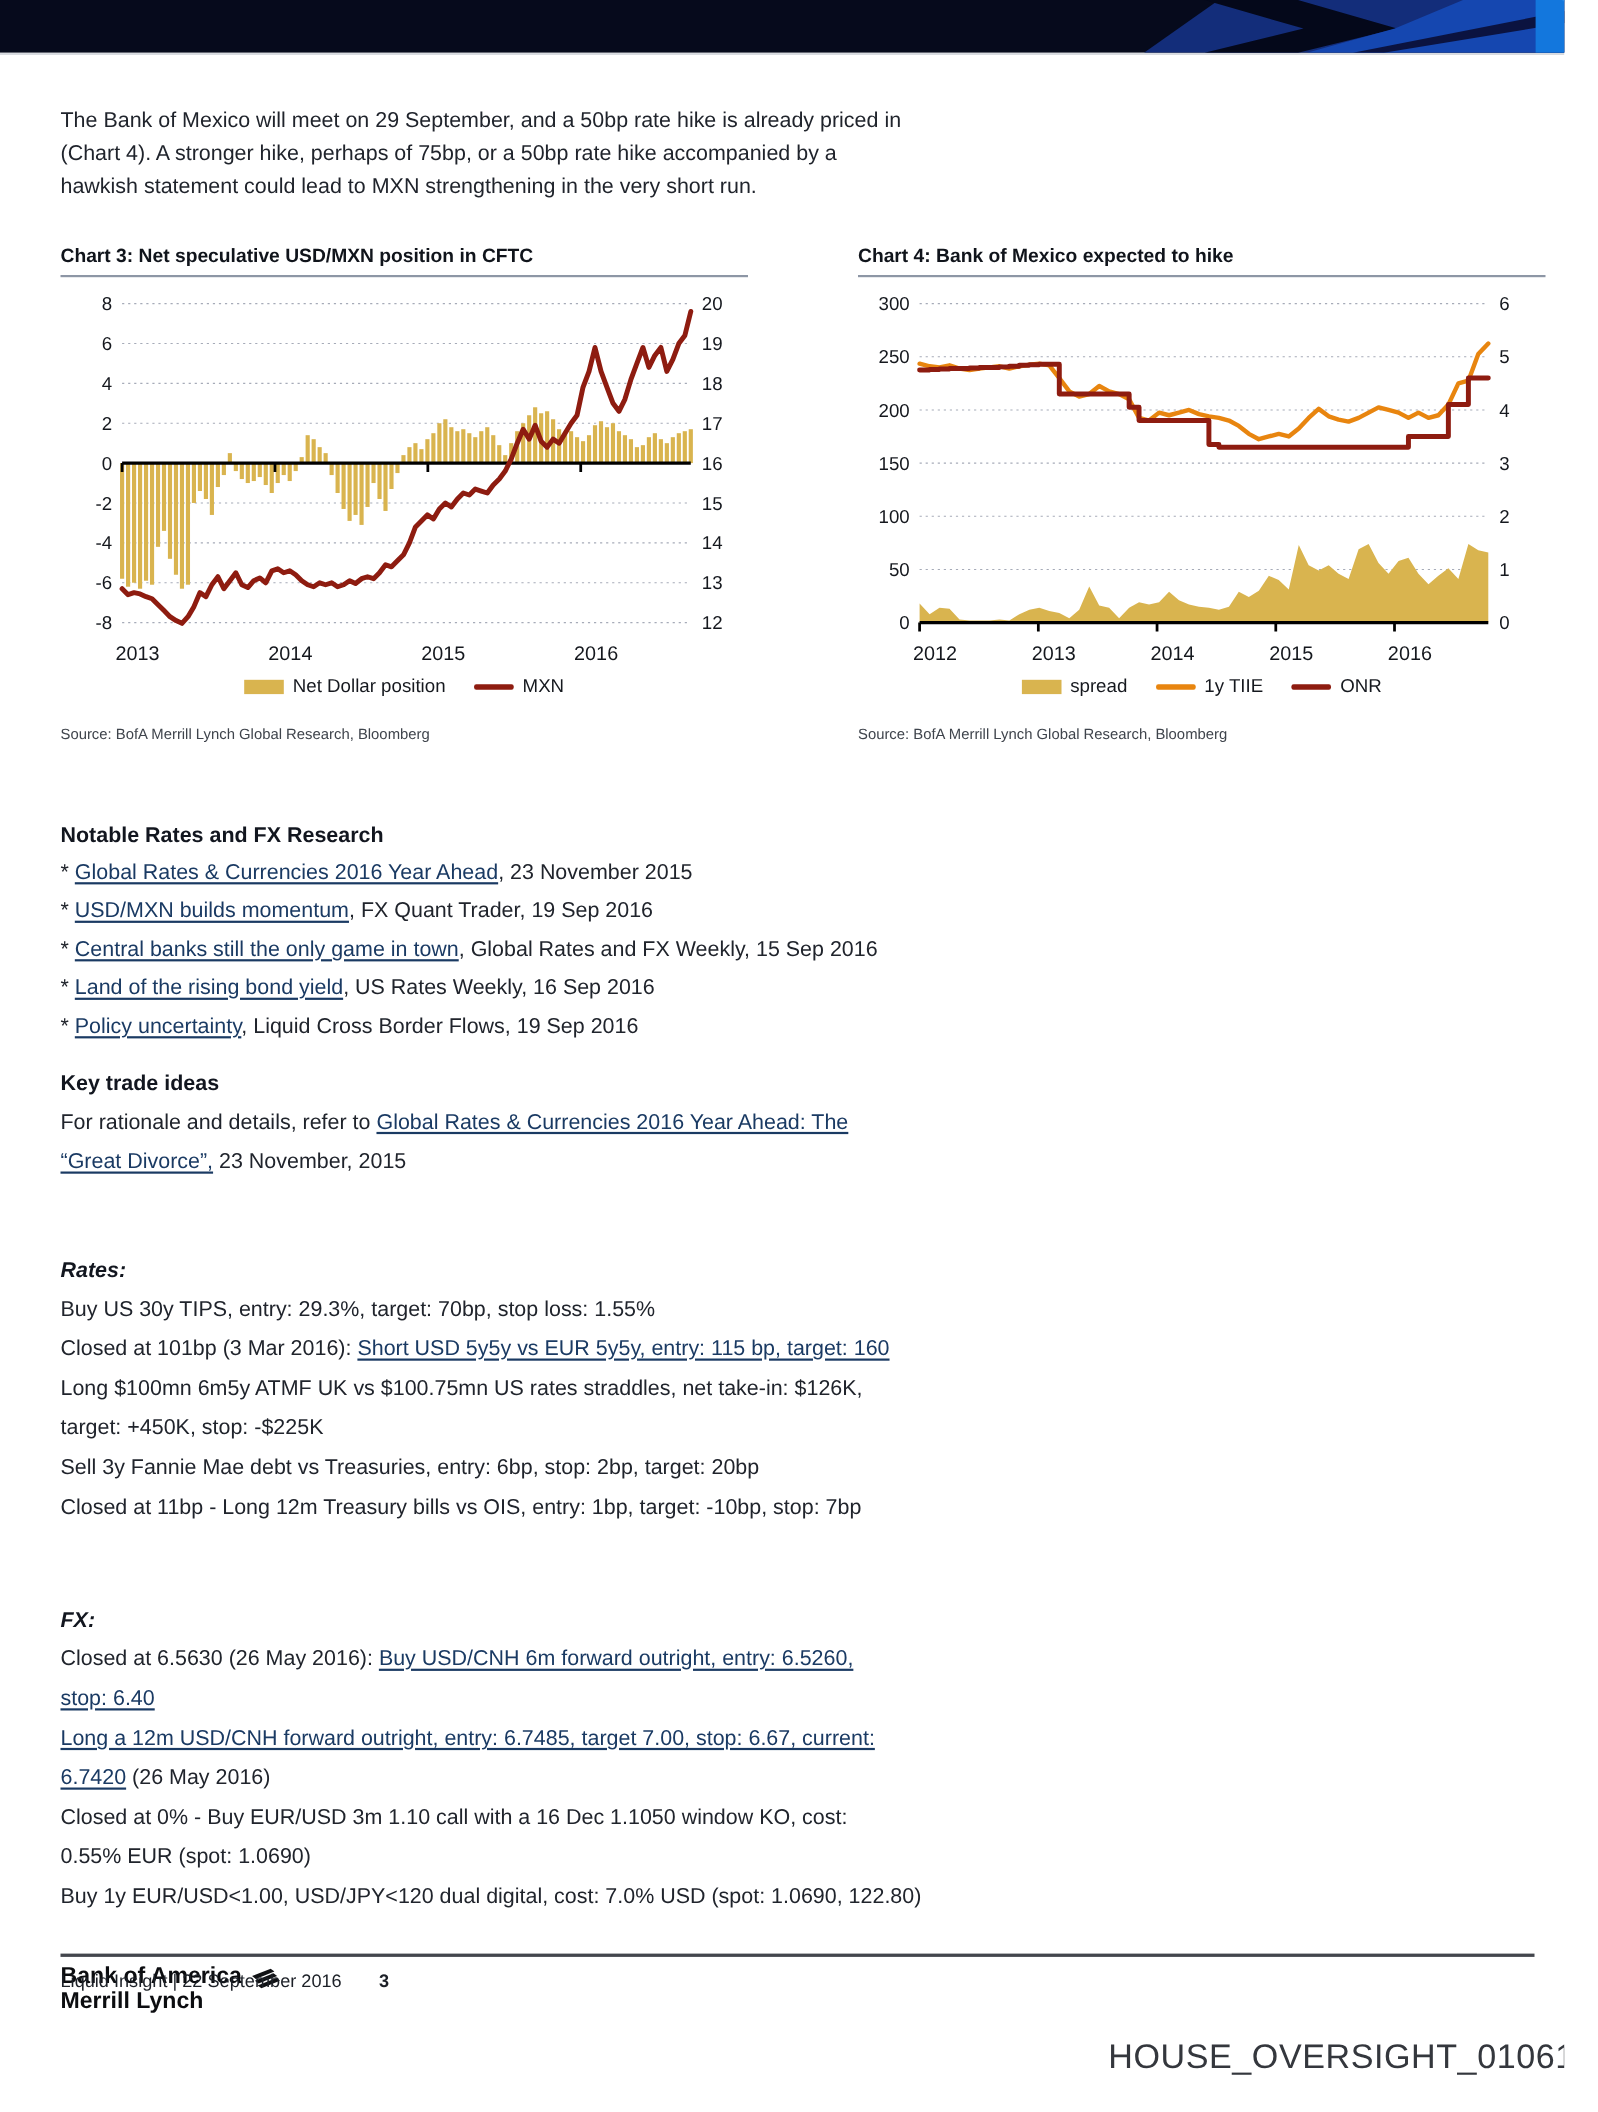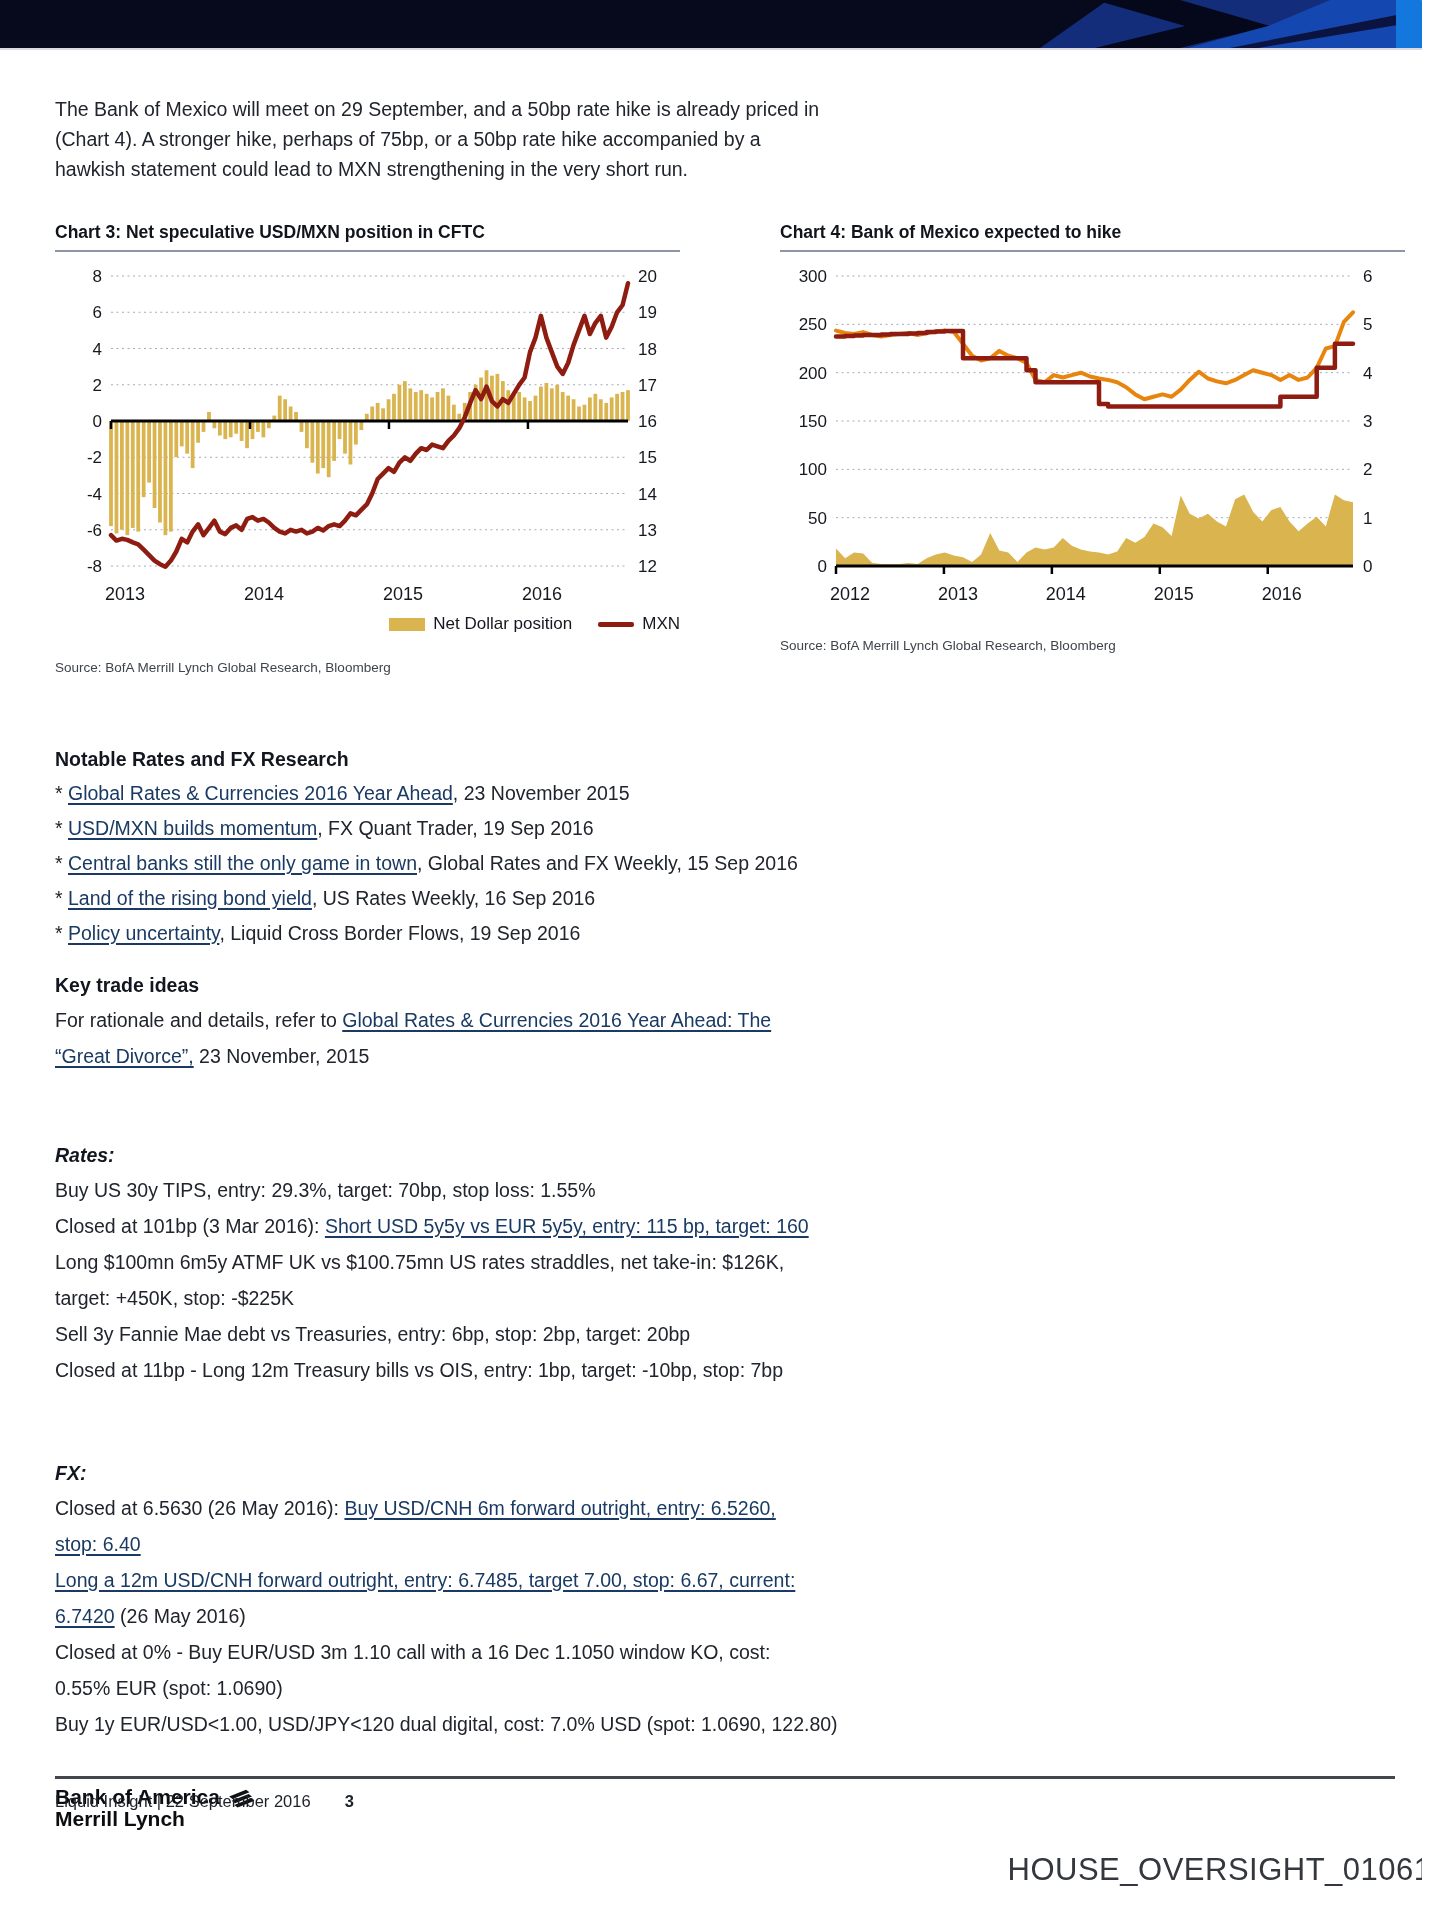--- a/index.html
+++ b/index.html
@@ -11,21 +11,21 @@
   .intro{position:absolute;left:55px;top:94px;width:960px;font-size:19.5px;line-height:30px;color:#20242c;}
   
   .chart-col{position:absolute;top:222px;width:625px;}
   .chart-col.left{left:55px;}
   .chart-col.right{left:780px;}
   .chart-title{font-size:17.5px;font-weight:bold;color:#10141b;white-space:nowrap;
                padding-bottom:7px;border-bottom:2.5px solid #8d96a5;}
   .chart-canvas{display:block;margin-top:8px;}
   svg text{font-size:17px;fill:#15181e;font-family:"Liberation Sans",sans-serif;}
   svg text.x-year{font-size:18px;}
-  .chart-legend{display:flex;justify-content:flex-end;align-items:center;gap:26px;
+  .chart-legend{display:flex;justify-content:center;align-items:center;gap:26px;
                 font-size:17px;margin-top:2px;color:#15181e;}
   .legend-item{display:flex;align-items:center;gap:8px;}
   .chart-source{font-size:13.5px;color:#3f444c;margin-top:26px;}
   
   .section-heading{font-size:19.5px;font-weight:bold;color:#12161f;line-height:34px;}
   .section-heading.italic{font-style:italic;}
   .tline{font-size:19.5px;line-height:36px;white-space:nowrap;}
   .research{position:absolute;left:55px;top:742px;width:1000px;}
   .research .tline{line-height:35px;}
   .keyideas{position:absolute;left:55px;top:968px;width:1000px;}
@@ -244,20 +244,34 @@
         <text x="47" y="263.6666666666667" text-anchor="end">50</text>
         <text x="47" y="312" text-anchor="end">0</text>
         <text x="583" y="22" text-anchor="start">6</text>
         <text x="583" y="70.33333333333333" text-anchor="start">5</text>
         <text x="583" y="118.66666666666666" text-anchor="start">4</text>
         <text x="583" y="167" text-anchor="start">3</text>
         <text x="583" y="215.33333333333331" text-anchor="start">2</text>
         <text x="583" y="263.6666666666667" text-anchor="start">1</text>
         <text x="583" y="312" text-anchor="start">0</text>
       </svg>
+    <div class="chart-legend">
+        <span class="legend-item">
+          <span style="background: rgb(217, 180, 79); width: 36px; height: 13px; display: inline-block;"></span>
+          <span>spread</span>
+        </span>
+        <span class="legend-item">
+          <span style="background: rgb(232, 133, 15); width: 36px; height: 5px; display: inline-block; border-radius: 2px;"></span>
+          <span>1y TIIE</span>
+        </span>
+        <span class="legend-item">
+          <span style="background: rgb(142, 28, 16); width: 36px; height: 5px; display: inline-block; border-radius: 2px;"></span>
+          <span>ONR</span>
+        </span>
+      </div>
     <div class="chart-source">Source: BofA Merrill Lynch Global Research, Bloomberg</div>
   </div>
 
   <div class="research">
     <div class="section-heading">Notable Rates and FX Research</div>
     <div>
         <div class="tline"><span>* </span><span class="lnk">Global Rates &amp; Currencies 2016 Year Ahead</span><span>, 23 November 2015</span></div>
         <div class="tline"><span>* </span><span class="lnk">USD/MXN builds momentum</span><span>, FX Quant Trader, 19 Sep 2016</span></div>
         <div class="tline"><span>* </span><span class="lnk">Central banks still the only game in town</span><span>, Global Rates and FX Weekly, 15 Sep 2016</span></div>
         <div class="tline"><span>* </span><span class="lnk">Land of the rising bond yield</span><span>, US Rates Weekly, 16 Sep 2016</span></div>

